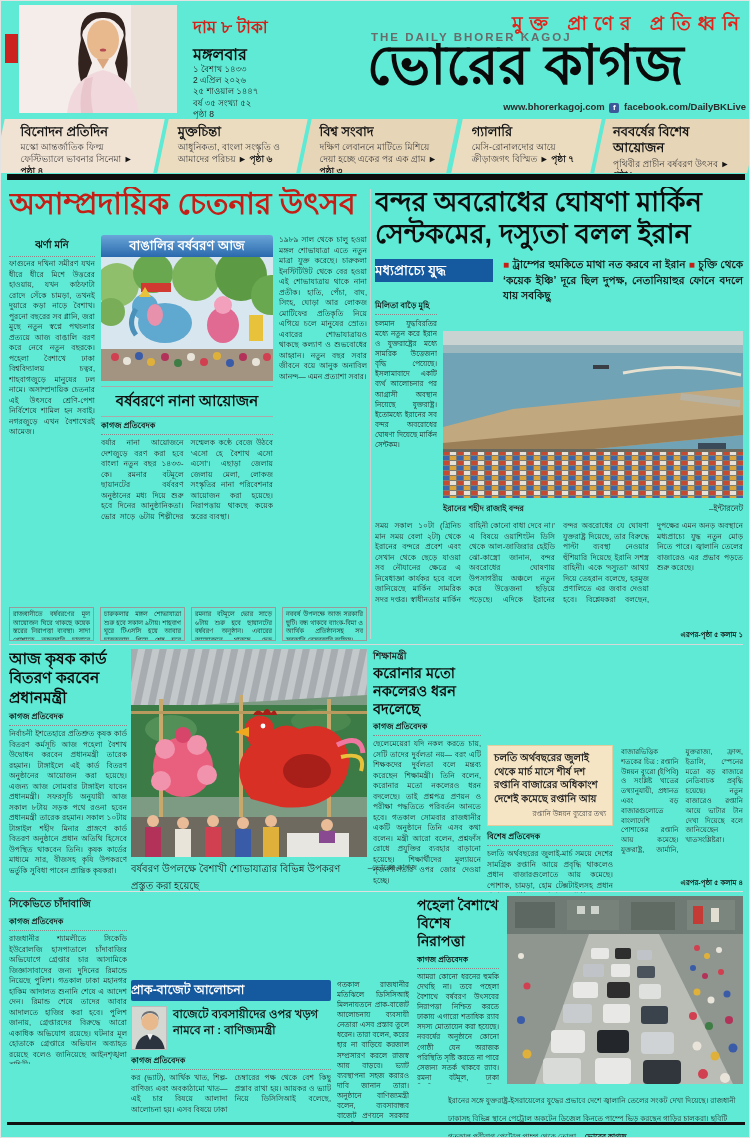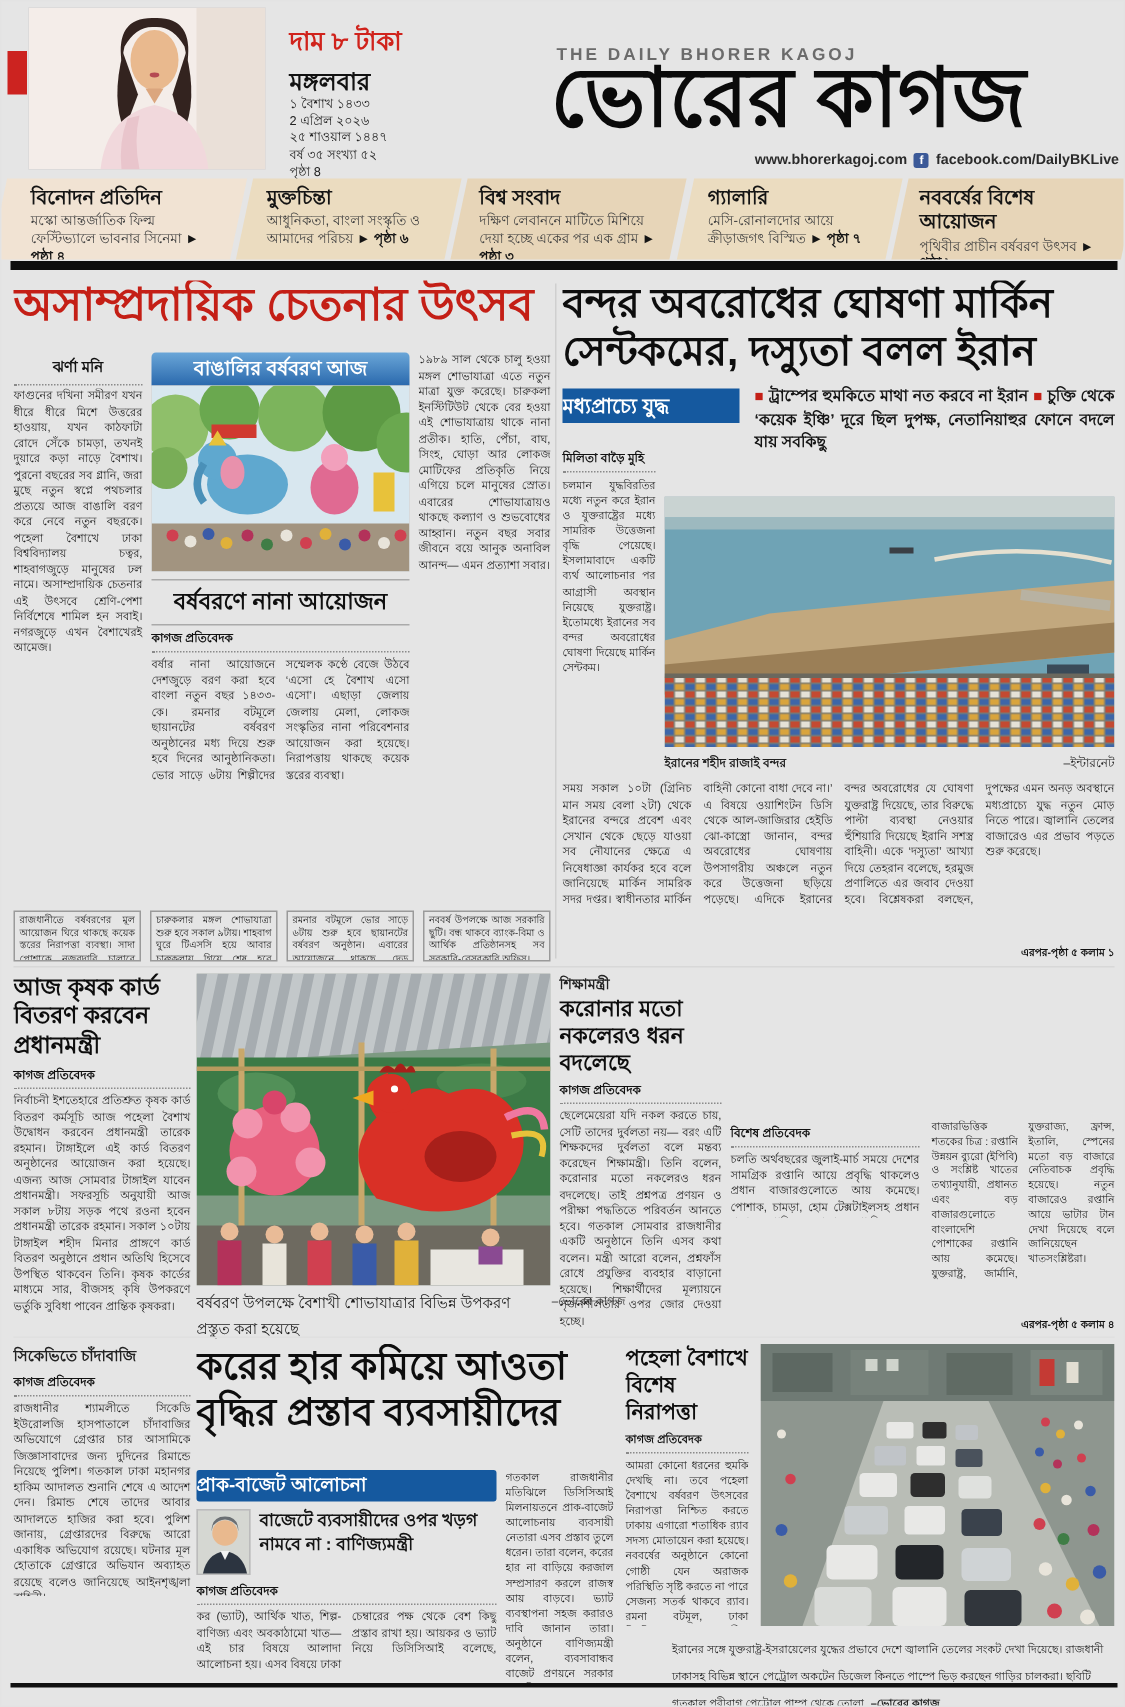--- a/index.html
+++ b/index.html
@@ -1,18 +1,18 @@
 <!DOCTYPE html>
 <html><head>
 <meta charset="utf-8">
 <style>
   * { margin:0; padding:0; box-sizing:border-box; }
   html,body { background:#ffffff; }
   body { font-family:"Liberation Sans","DejaVu Sans",sans-serif; color:#1a1a1a; }
-  .page { position:relative; width:750px; height:1138px; background:#e5e5e5; overflow:hidden; border:1px solid #e3e3e3; }
+  .page { position:relative; width:750px; height:1138px; background:#5eead4; overflow:hidden; border:1px solid #e3e3e3; }
   .abs { position:absolute; }
   .body-text { font-size:7.5px; line-height:1.4; color:#222; text-align:justify; overflow:hidden; }
   .byline { font-size:8.5px; font-weight:bold; color:#111; }
   .dotrule { border-bottom:1px dotted #8a8a8a; margin:2px 0 3px 0; }
   .headline-red { color:#c41f16; font-weight:bold; }
   .headline-black { color:#0d0d0d; font-weight:bold; }
   .kicker-box { background:#15599f; color:#fff; font-weight:bold; text-align:left; }
   .strip { position:absolute; left:6px; top:118px; width:738px; height:54px; display:flex; }
   .strip-cell { position:relative; transform:skewX(-12deg); margin-right:4px; overflow:hidden; }
   .strip-inner { transform:skewX(12deg); padding:5px 14px 0 14px; }
@@ -50,20 +50,21 @@
     </div>
     <div class="abs" style="left:192px;top:13px;font-size:17px;font-weight:bold;color:#d0231c;">দাম ৮ টাকা</div>
     <div class="abs" style="left:192px;top:41px;font-size:16px;font-weight:bold;color:#111;">মঙ্গলবার</div>
     <div class="abs" style="left:192px;top:63px;font-size:8.5px;line-height:1.32;color:#222;">
       <div>১ বৈশাখ ১৪৩৩</div>
       <div>2 এপ্রিল ২০২৬</div>
       <div>২৫ শাওয়াল ১৪৪৭</div>
       <div>বর্ষ ৩৫ সংখ্যা ৫২</div>
       <div>পৃষ্ঠা 8</div>
     </div>
+    <div class="abs" style="left:420px;top:8px;width:325px;text-align:right;font-size:19px;font-weight:bold;color:#e0251c;letter-spacing:7px;white-space:nowrap;overflow:hidden;">মুক্ত প্রাণের প্রতিধ্বনি</div>
     <div class="abs" style="left:370px;top:30px;font-size:11.5px;font-weight:bold;letter-spacing:2px;color:#6b6b6b;white-space:nowrap;">THE DAILY BHORER KAGOJ</div>
     <div class="abs" style="left:420px;top:100px;width:325px;text-align:right;font-size:9.5px;font-weight:bold;color:#2b2b2b;">
       <span>www.bhorerkagoj.com</span>
       <span style="display:inline-block;width:10px;height:10px;background:#3b5998;color:#fff;text-align:center;line-height:10px;font-size:8px;border-radius:2px;margin:0 2px;">f</span>
       <span>facebook.com/DailyBKLive</span>
     </div>
     <div class="abs" style="left:366px;top:36px;width:380px;height:64px;font-size:55px;font-weight:bold;color:#0a0a0a;line-height:1.05;white-space:nowrap;overflow:hidden;">ভোরের কাগজ</div>
   </div>
 
   <div class="strip">
@@ -270,39 +271,42 @@
   <div class="abs" style="left:372px;top:648px;width:108px;height:238px;">
     <div style="font-size:9.5px;font-weight:bold;color:#222;">শিক্ষামন্ত্রী</div>
     <div class="headline-black" style="font-size:14.5px;line-height:1.25;height:54px;overflow:hidden;">করোনার মতো নকলেরও ধরন বদলেছে</div>
     <div class="byline" style="margin-top:2px;font-size:8px;">কাগজ প্রতিবেদক</div>
     <div class="dotrule"></div>
     <div class="body-text" style="height:146px;">ছেলেমেয়েরা যদি নকল করতে চায়, সেটি তাদের দুর্বলতা নয়— বরং এটি শিক্ষকদের দুর্বলতা বলে মন্তব্য করেছেন শিক্ষামন্ত্রী। তিনি বলেন, করোনার মতো নকলেরও ধরন বদলেছে। তাই প্রশ্নপত্র প্রণয়ন ও পরীক্ষা পদ্ধতিতে পরিবর্তন আনতে হবে। গতকাল সোমবার রাজধানীর একটি অনুষ্ঠানে তিনি এসব কথা বলেন। মন্ত্রী আরো বলেন, প্রশ্নফাঁস রোধে প্রযুক্তির ব্যবহার বাড়ানো হয়েছে। শিক্ষার্থীদের মূল্যায়নে সৃজনশীলতার ওপর জোর দেওয়া হচ্ছে।</div>
   </div>
 
   <div class="abs" style="left:486px;top:652px;width:256px;height:236px;">
     <div class="abs" style="left:0;top:92px;width:126px;">
+      <div style="background:#f5e5c5;border:1px solid #e3cd9f;padding:5px 6px;">
+        <div style="font-size:10px;font-weight:bold;line-height:1.35;color:#222;">চলতি অর্থবছরের জুলাই থেকে মার্চ মাসে শীর্ষ দশ রপ্তানি বাজারের অধিকাংশ দেশেই কমেছে রপ্তানি আয়</div>
+        <div style="font-size:7.2px;text-align:right;color:#444;margin-top:3px;">রপ্তানি উন্নয়ন ব্যুরোর তথ্য</div>
+      </div>
       <div class="byline" style="margin-top:4px;font-size:8px;">বিশেষ প্রতিবেদক</div>
       <div class="dotrule"></div>
       <div class="body-text" style="height:44px;">চলতি অর্থবছরের জুলাই-মার্চ সময়ে দেশের সামগ্রিক রপ্তানি আয়ে প্রবৃদ্ধি থাকলেও প্রধান বাজারগুলোতে আয় কমেছে। পোশাক, চামড়া, হোম টেক্সটাইলসহ প্রধান পণ্যের রপ্তানিতে মন্দাভাব দেখা দিয়েছে।</div>
     </div>
     <div class="abs body-text cols2" style="left:134px;top:94px;width:122px;height:128px;font-size:7px;">বাজারভিত্তিক শতকের চিত্র : রপ্তানি উন্নয়ন ব্যুরো (ইপিবি) ও সংশ্লিষ্ট খাতের তথ্যানুযায়ী, প্রধানত এবং বড় বাজারগুলোতে বাংলাদেশি পোশাকের রপ্তানি আয় কমেছে। যুক্তরাষ্ট্র, জার্মানি, যুক্তরাজ্য, ফ্রান্স, ইতালি, স্পেনের মতো বড় বাজারে নেতিবাচক প্রবৃদ্ধি হয়েছে। নতুন বাজারেও রপ্তানি আয়ে ভাটার টান দেখা দিয়েছে বলে জানিয়েছেন খাতসংশ্লিষ্টরা।</div>
     <div class="abs" style="left:160px;top:224px;width:96px;font-size:7px;font-weight:bold;text-align:right;color:#111;">এরপর-পৃষ্ঠা ৫ কলাম ৪</div>
   </div>
 
   <div class="abs" style="left:8px;top:890px;width:734px;height:1px;background:#e0e0e0;"></div>
 
   <div class="abs" style="left:8px;top:895px;width:118px;height:224px;">
     <div style="font-size:10px;font-weight:bold;color:#222;">সিকেভিতে চাঁদাবাজি</div>
     <div class="byline" style="margin-top:2px;font-size:8px;">কাগজ প্রতিবেদক</div>
     <div class="dotrule"></div>
     <div class="body-text" style="height:130px;">রাজধানীর শ্যামলীতে সিকেডি ইউরোলজি হাসপাতালে চাঁদাবাজির অভিযোগে গ্রেপ্তার চার আসামিকে জিজ্ঞাসাবাদের জন্য দুদিনের রিমান্ডে নিয়েছে পুলিশ। গতকাল ঢাকা মহানগর হাকিম আদালত শুনানি শেষে এ আদেশ দেন। রিমান্ড শেষে তাদের আবার আদালতে হাজির করা হবে। পুলিশ জানায়, গ্রেপ্তারদের বিরুদ্ধে আরো একাধিক অভিযোগ রয়েছে। ঘটনার মূল হোতাকে গ্রেপ্তারে অভিযান অব্যাহত রয়েছে বলেও জানিয়েছে আইনশৃঙ্খলা বাহিনী।</div>
   </div>
 
   <div class="abs" style="left:130px;top:895px;width:278px;height:228px;">
-    <div class="headline-black" style="font-size:25px;line-height:1.22;height:78px;overflow:hidden;">করের হার কমিয়ে আওতা বৃদ্ধির প্রস্তাব ব্যবসায়ীদের</div>
     <div class="abs" style="left:0;top:84px;width:200px;">
       <div class="kicker-box" style="height:21px;line-height:21px;font-size:12.5px;border-radius:2px;overflow:hidden;">প্রাক-বাজেট আলোচনা</div>
       <div style="display:flex;margin-top:5px;gap:6px;">
         <div class="photo" style="width:36px;height:44px;border:1px solid #bbb;flex:none;">
           <svg viewBox="0 0 36 44" width="36" height="44">
             <rect width="36" height="44" fill="#d5d7d2"></rect>
             <path d="M9 14 Q9 4 18 4 Q27 4 27 14 L26 10 Q22 6 18 6 Q14 6 10 10 Z" fill="#6b6f73"></path>
             <circle cx="18" cy="15" r="8.5" fill="#e9b98e"></circle>
             <path d="M3 44 Q5 29 18 27 Q31 29 33 44 Z" fill="#2c3440"></path>
             <path d="M15 27 L18 33 L21 27 Z" fill="#f2f2f2"></path>

